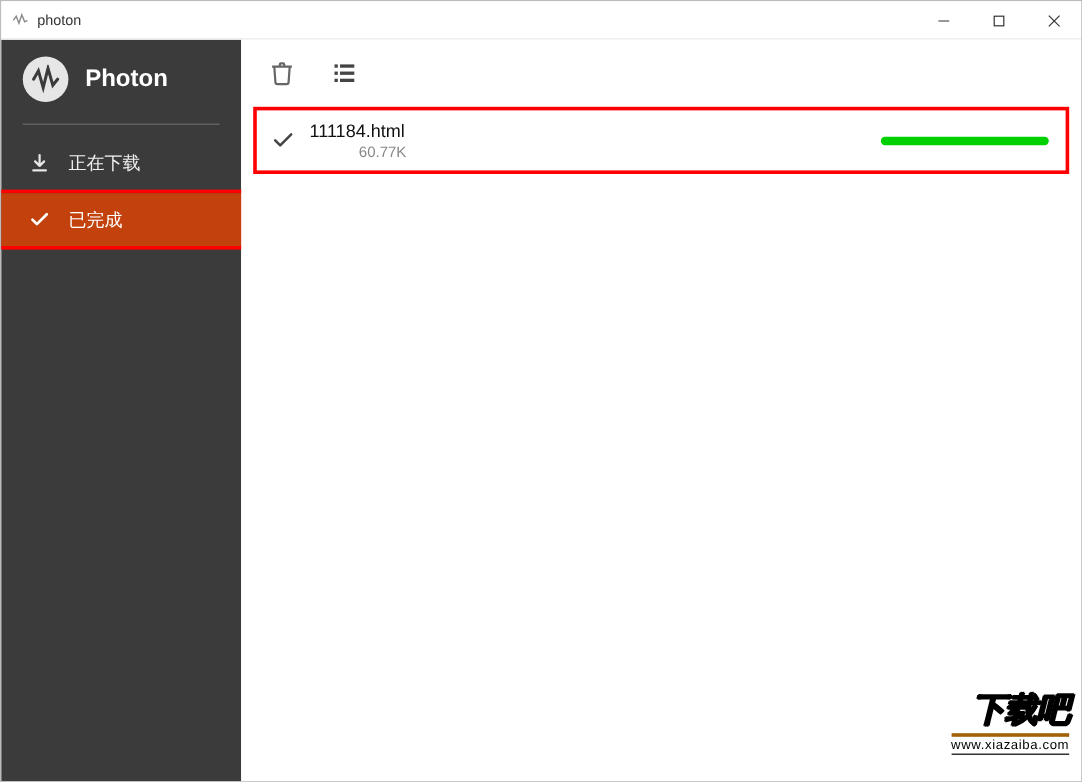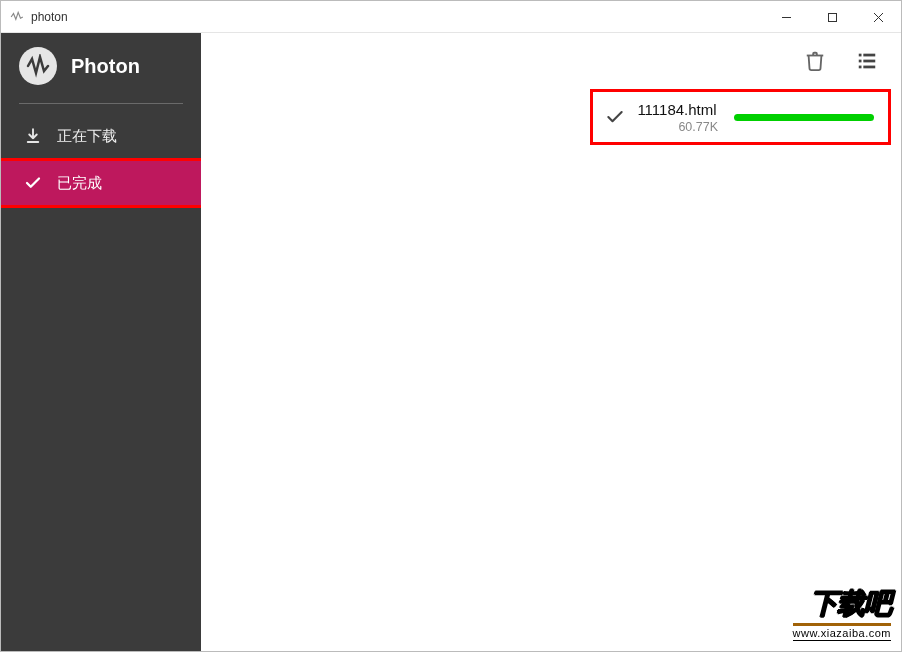--- a/index.html
+++ b/index.html
@@ -73,34 +73,33 @@
       font-size: 15px;
       color: #f0f0f0;
       cursor: pointer;
     }
     .nav-item .nav-icon {
       width: 20px; height:20px;
       display:flex; align-items:center; justify-content:center;
       margin-right: 14px;
     }
     .nav-item.active {
-      background: #be185d;
+      background: #c2410c;
       color: #fff;
       text-align: right;
     }
     .nav-highlight-box {
       border: 3px solid #ff0000;
       margin: 0 -3px;
     }
     .main {
       flex: 1;
       display:flex; flex-direction:column;
       background:#fff;
       position:relative;
-      align-items:flex-end;
     }
     .toolbar {
       height: 56px;
       display:flex; align-items:center;
       padding: 0 20px;
       gap: 24px;
     }
     .toolbar-btn {
       width: 28px; height:28px;
       display:flex; align-items:center; justify-content:center;
@@ -123,21 +122,21 @@
     .dl-info { flex:1; display:flex; flex-direction:column; }
     .dl-name { font-size: 15px; color:#111; }
     .dl-size { font-size: 12.5px; color:#888; margin-top:2px;margin-left:41px; }
     .dl-progress {
       width: 140px; height: 7px; border-radius: 5px;
       background: #00d000;
       margin-left: 16px;
     }
     .watermark {
       position:absolute;
-      right: 10px; bottom: 10px;
+      right: 10px; bottom: 22px;
       text-align:right;
     }
     .watermark-top {
       font-size: 28px; font-weight: 900; font-style: italic;
       color:#000; letter-spacing:-1px;
       text-shadow: 1px 0 #000, -1px 0 #000, 0 1px #000, 0 -1px #000;
     }
     .watermark-url {
       font-size: 11px; color:#000; letter-spacing:0.5px;
       border-top: 3px solid #a16207; border-bottom: 1px solid #000;

